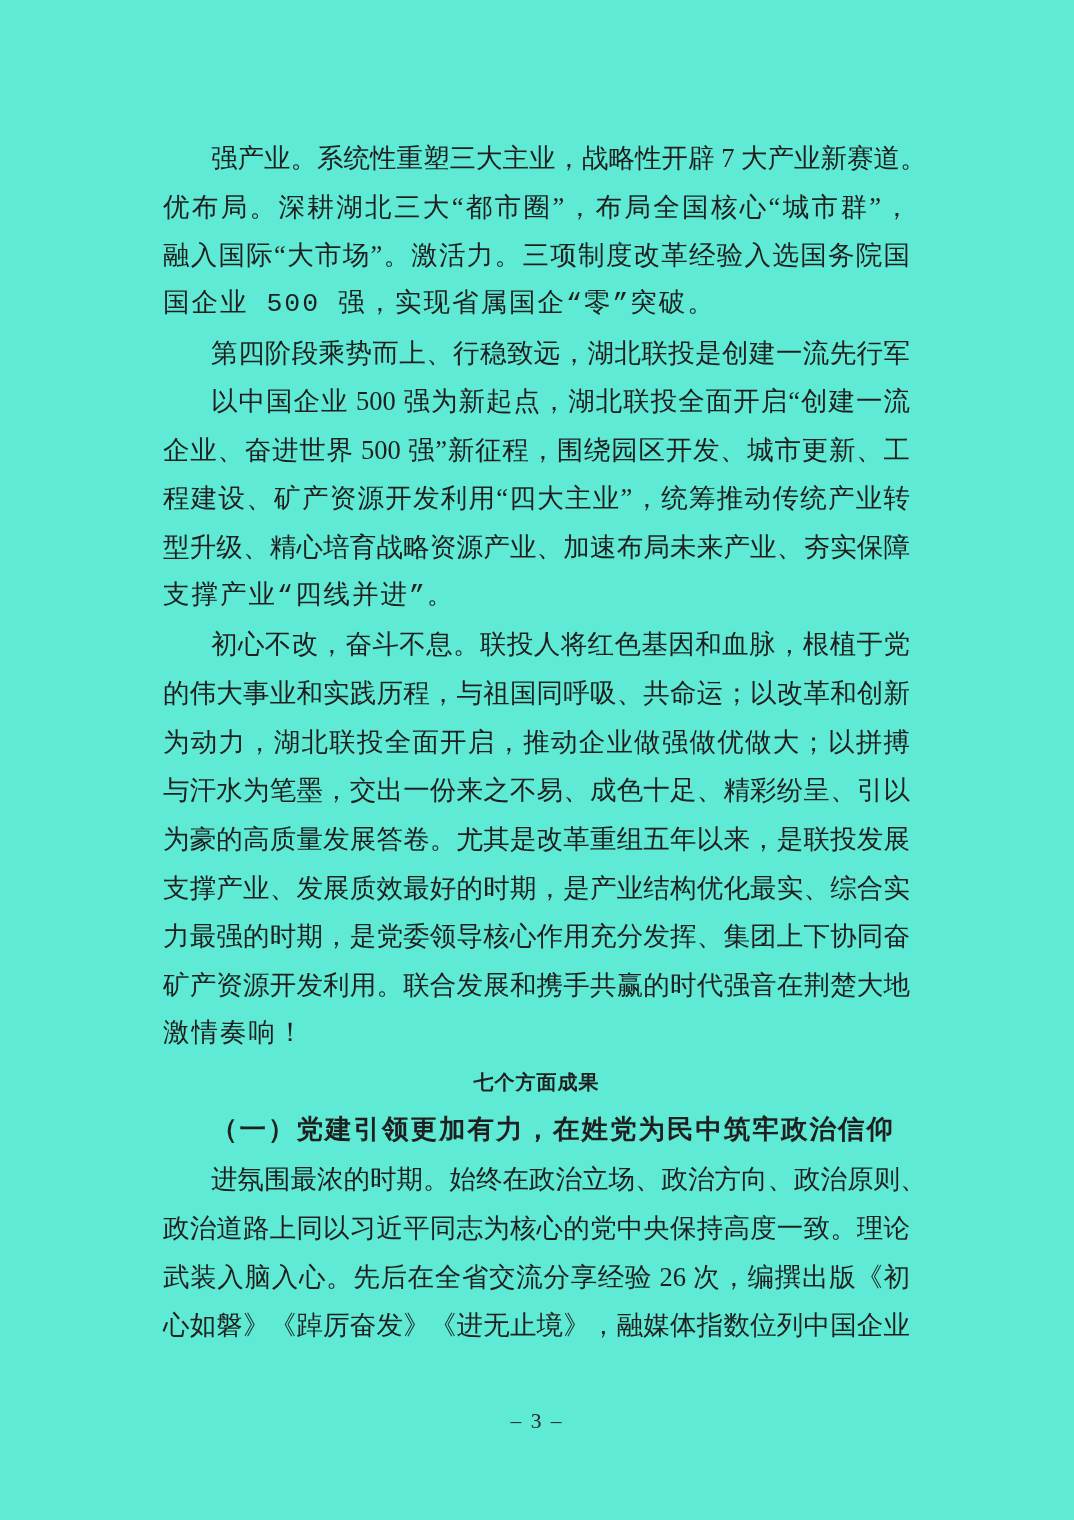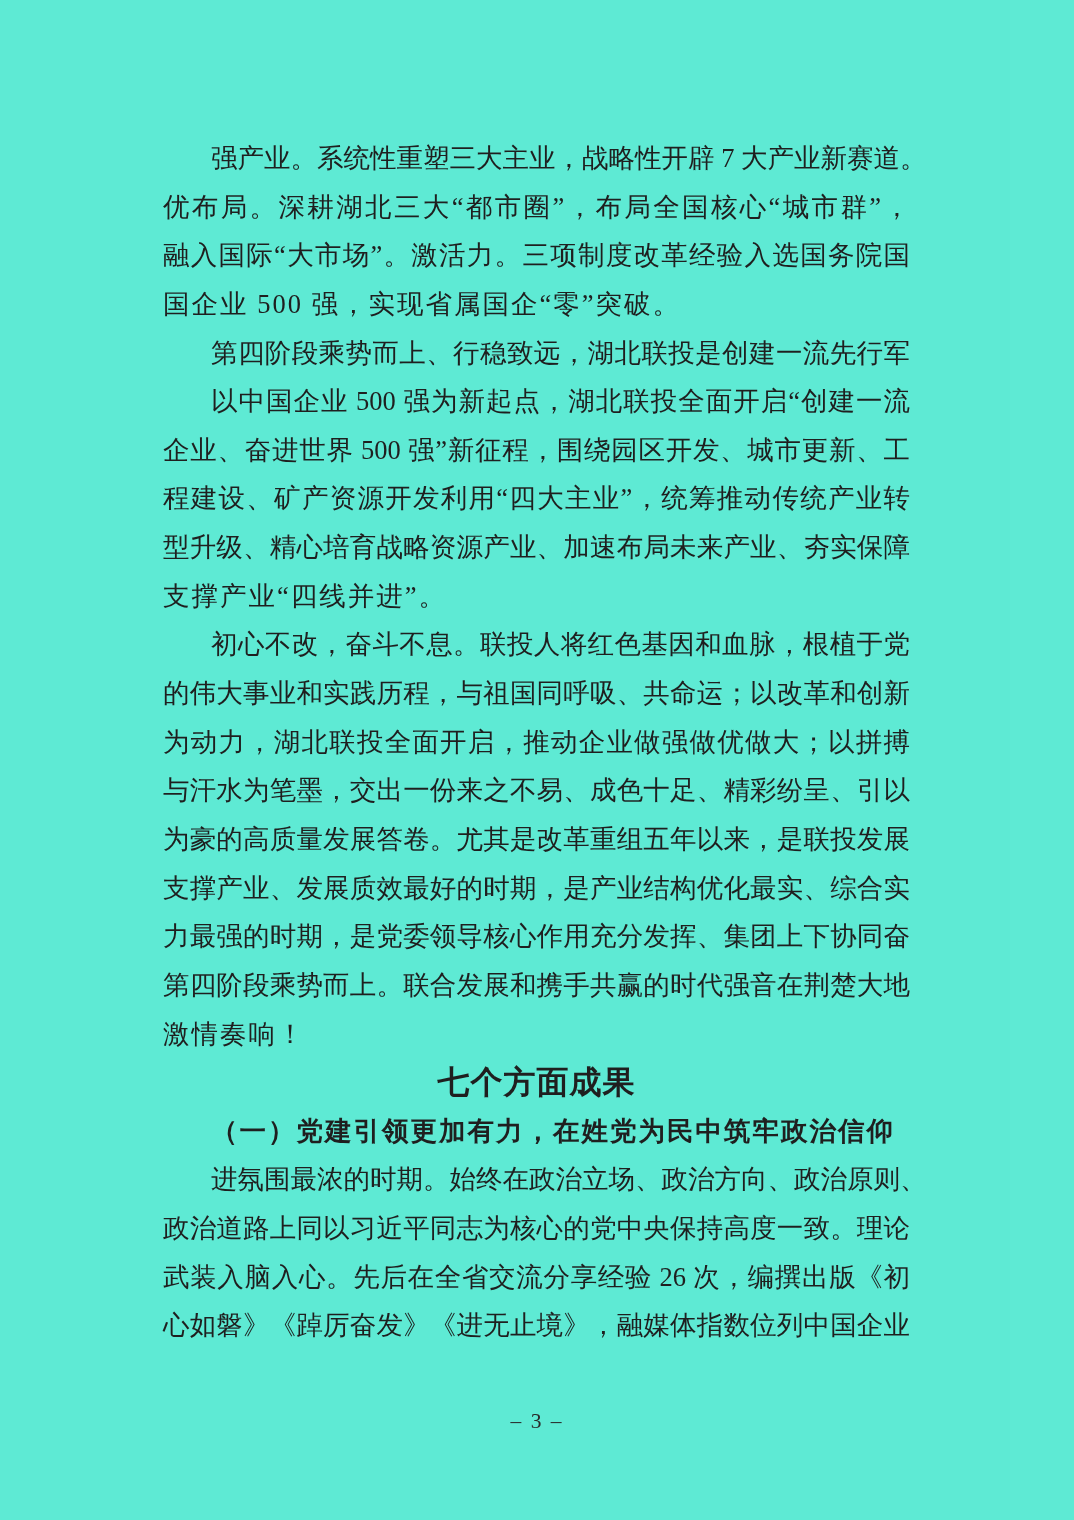--- a/index.html
+++ b/index.html
@@ -25,26 +25,27 @@
     white-space: nowrap;
     text-align: justify;
     text-align-last: justify;
     text-justify: inter-character;
     letter-spacing: 0;
   }
   .line.indent { padding-left: 48px; }
   .line.nostretch {
     text-align-last: left;
     letter-spacing: 2px;
+    font-family: Liberation Mono, monospace;
   }
   .line.subheading { font-weight: bold; }
   .line.heading {
     font-family: "Liberation Sans", sans-serif;
     font-weight: bold;
-    font-size: 32px;
+    font-size: 20px;
     text-align: center;
     text-align-last: center;
     letter-spacing: 1px;
   }
   .footer {
     position: absolute;
     top: 1409px;
     left: 0;
     width: 100%;
     text-align: center;
@@ -68,21 +69,21 @@
       <div class="line">程建设、矿产资源开发利用“四大主业”，统筹推动传统产业转</div>
       <div class="line">型升级、精心培育战略资源产业、加速布局未来产业、夯实保障</div>
       <div class="line nostretch">支撑产业“四线并进”。</div>
       <div class="line indent">初心不改，奋斗不息。联投人将红色基因和血脉，根植于党</div>
       <div class="line">的伟大事业和实践历程，与祖国同呼吸、共命运；以改革和创新</div>
       <div class="line">为动力，湖北联投全面开启，推动企业做强做优做大；以拼搏</div>
       <div class="line">与汗水为笔墨，交出一份来之不易、成色十足、精彩纷呈、引以</div>
       <div class="line">为豪的高质量发展答卷。尤其是改革重组五年以来，是联投发展</div>
       <div class="line">支撑产业、发展质效最好的时期，是产业结构优化最实、综合实</div>
       <div class="line">力最强的时期，是党委领导核心作用充分发挥、集团上下协同奋</div>
-      <div class="line">第四阶段乘势而上。联合发展和携手共赢的时代强音在荆楚大地</div>
+      <div class="line">矿产资源开发利用。联合发展和携手共赢的时代强音在荆楚大地</div>
       <div class="line nostretch">激情奏响！</div>
       <div class="line heading">七个方面成果</div>
       <div class="line indent nostretch subheading">（一）党建引领更加有力，在姓党为民中筑牢政治信仰</div>
       <div class="line indent">进氛围最浓的时期。始终在政治立场、政治方向、政治原则、</div>
       <div class="line">政治道路上同以习近平同志为核心的党中央保持高度一致。理论</div>
       <div class="line">武装入脑入心。先后在全省交流分享经验 26 次，编撰出版《初</div>
       <div class="line">心如磐》《踔厉奋发》《进无止境》，融媒体指数位列中国企业</div>
     </div>
   <div class="footer">– 3 –</div>
 </div>

